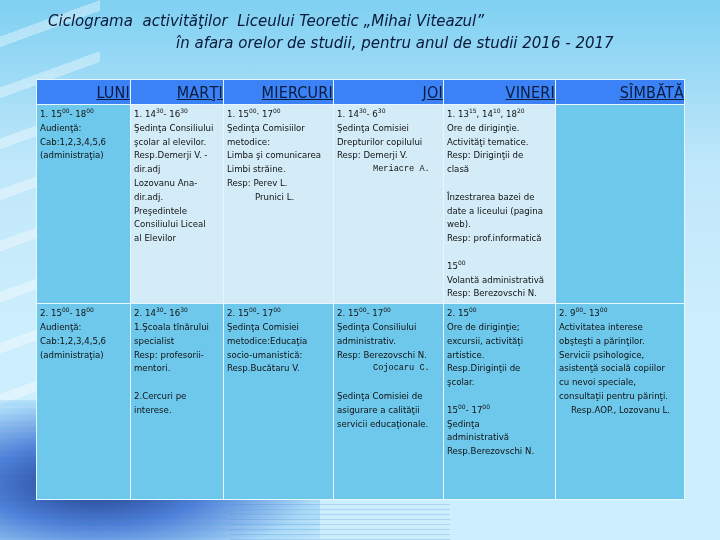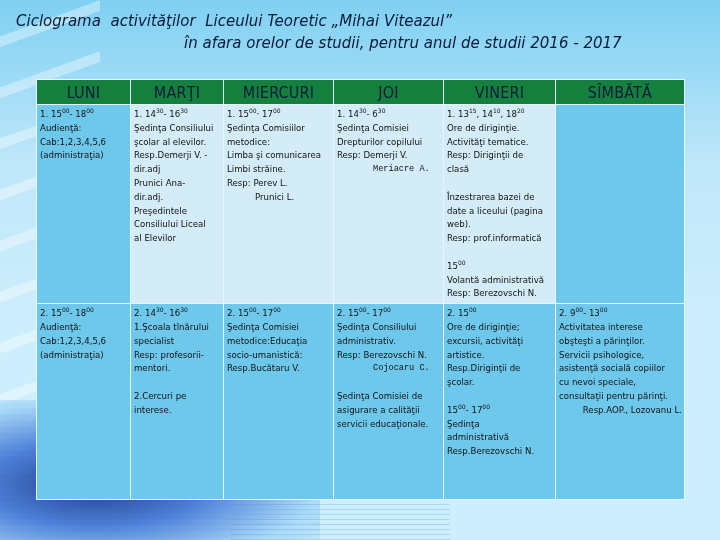--- a/index.html
+++ b/index.html
@@ -21,49 +21,50 @@
   }
   .bg-news2 {
     position: absolute; left: 230px; top: 488px; width: 220px; height: 52px;
     background: repeating-linear-gradient(0deg, rgba(80,140,200,0.25) 0 1px, rgba(0,0,0,0) 1px 5px);
   }
   .title {
     position: absolute; left: 0; top: 10px; width: 720px;
     font-family: "DejaVu Sans", sans-serif; font-style: italic;
     font-size: 15px; color: #0a1a3a; line-height: 22px;
   }
-  .title .l1 { position: absolute; left: 16px; top: 0; white-space: pre; }
-  .title .l2 { position: absolute; left: 176px; top: 22px; white-space: pre; margin-left: 8px; }
+  .title .l1 { position: absolute; left: 48px; top: 0; white-space: pre; }
+  .title .l2 { position: absolute; left: 176px; top: 22px; white-space: pre; }
 
   table.cicl {
     position: absolute; left: 36px; top: 79px;
     width: 648px; height: 411px;
     border-collapse: collapse; table-layout: fixed;
   }
   table.cicl th, table.cicl td {
     border: 1px solid #e8f6fd; vertical-align: top; padding: 0;
   }
   table.cicl th {
-    background: #15803d; height: 24px;
+    background: #3b82f6; height: 24px;
     font-size: 16px; font-weight: normal; color: #0b1b3c;
-    text-align: center; vertical-align: middle;
+    text-align: right; vertical-align: middle;
     font-family: "DejaVu Sans Condensed", "DejaVu Sans", sans-serif;
     letter-spacing: 0.2px;
+    text-decoration: underline;
   }
   table.cicl td { font-size: 8.6px; line-height: 13.8px; color: #111; padding: 3px 2px 2px 3px; }
   td.dark { background: #6ec8ec; }
   td.light { background: #d3ecf8; }
   tr.r1 td { height: 187px; }
   tr.r2 td { height: 190px; }
   .ln { display: block; white-space: nowrap; overflow: visible; }
   .ln.ind { padding-left: 28px; }
   .ln.ind2 { padding-left: 36px; font-family: Liberation Mono, monospace; }
   .gap { display: block; height: 13.8px; }
   sup { font-size: 6px; vertical-align: 4px; line-height: 0; }
-  .c { text-align: right; }
+  .c { text-align: center; }
   .pagenum {
     position: absolute; left: 655px; top: 494px;
     font-family: "Liberation Sans", sans-serif; font-size: 14px; color: #6d28d9; margin-top: 44px;
   }
 </style>
 </head>
 <body>
 
 <div class="bg-swoosh"></div>
 <div class="bg-news"></div>
@@ -102,21 +103,21 @@
         <span class="ln">Cab:1,2,3,4,5,6</span>
         <span class="ln">(administraţia)</span>
       </td>
 
       <td class="light">
         <span class="ln"><span>1. 14</span><sup>30</sup><span>- 16</span><sup>30</sup></span>
         <span class="ln">Şedinţa Consiliului</span>
         <span class="ln">şcolar al elevilor.</span>
         <span class="ln">Resp.Demerji V. -</span>
         <span class="ln">dir.adj</span>
-        <span class="ln">Prunici Ana-</span>
+        <span class="ln">Lozovanu Ana-</span>
         <span class="ln">dir.adj.</span>
         <span class="ln">Preşedintele</span>
         <span class="ln">Consiliului Liceal</span>
         <span class="ln">al Elevilor</span>
       </td>
 
       <td class="light">
         <span class="ln"><span>1. 15</span><sup>00</sup><span>· 17</span><sup>00</sup></span>
         <span class="ln">Şedinţa Comisiilor</span>
         <span class="ln">metodice:</span>

